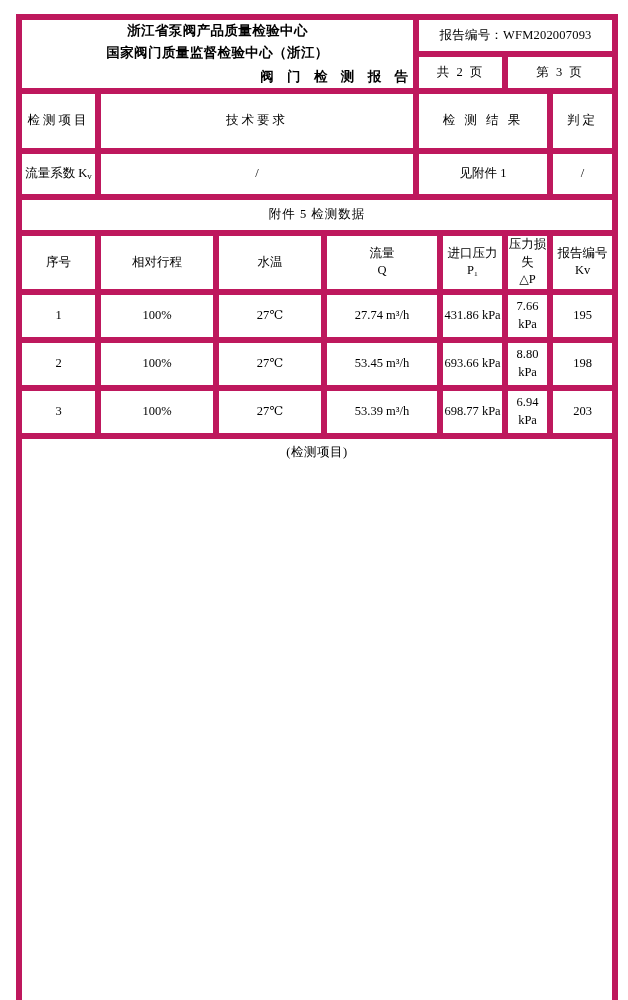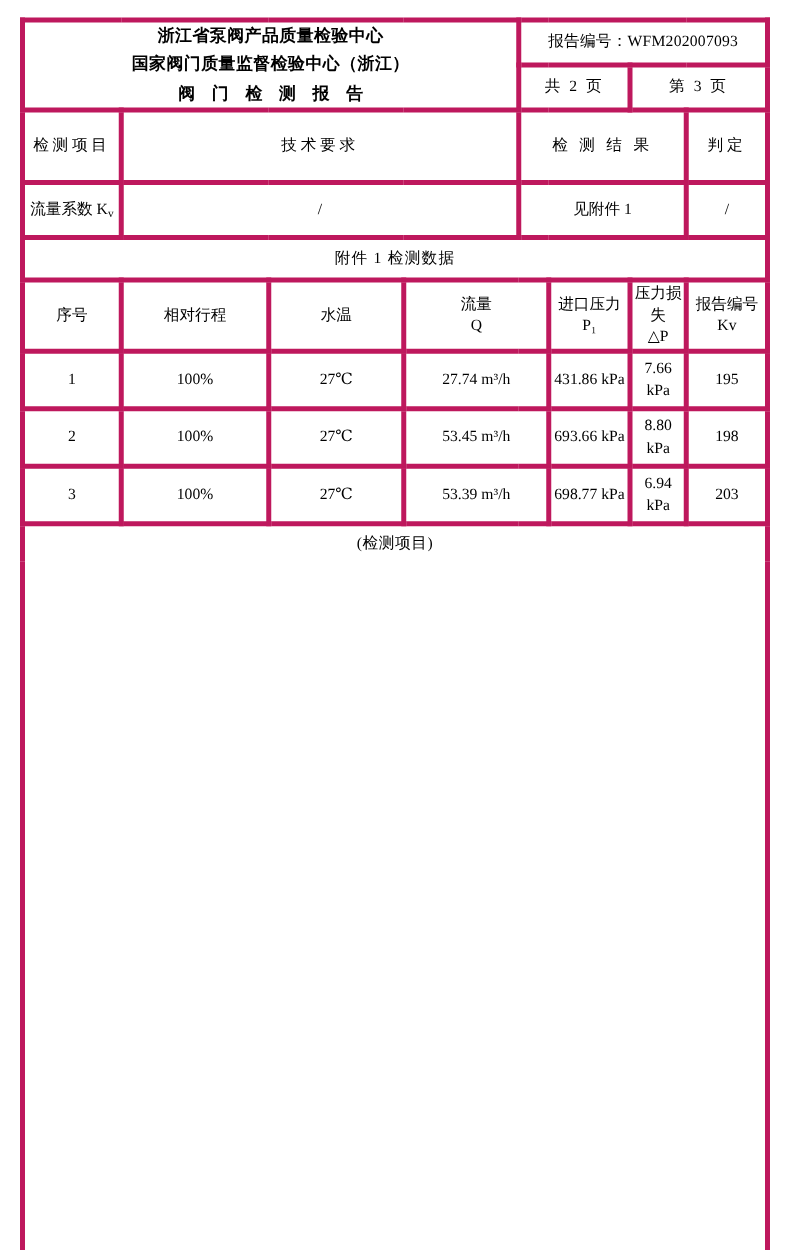--- a/index.html
+++ b/index.html
@@ -19,21 +19,21 @@
     height: 1000px;
     box-sizing: border-box;
     padding: 14px 16px;
   }
   table.doc {
     width: 596px;
     border-collapse: collapse;
     table-layout: fixed;
   }
   table.doc td {
-    border: 4px solid #be185d;
+    border: 6px solid #be185d;
     padding: 0;
     text-align: center;
     vertical-align: middle;
     font-size: 12.5px;
     line-height: 1.4;
   }
   .hdr-left {
     padding: 6px 4px 7px 4px;
   }
   .hdr-title-1, .hdr-title-2 {
@@ -41,20 +41,21 @@
     font-size: 13.5px;
     letter-spacing: 0.4px;
     line-height: 1.65;
   }
   .hdr-title-3 {
     font-weight: bold;
     font-size: 13.5px;
     letter-spacing: 5px;
     line-height: 1.75;
     padding-left: 5px;
+    text-align: right;
   }
   .hdr-report-no {
     font-size: 12px;
     padding: 9px 0 9px 0;
     letter-spacing: 0.2px;
   }
   .hdr-pages {
     font-size: 12px;
     letter-spacing: 2px;
     padding: 9px 0 9px 0;
@@ -136,21 +137,21 @@
     </tr>
 
     <tr>
       <td class="row-cell">流量系数 K<sub>v</sub></td>
       <td class="row-cell" colspan="3">/</td>
       <td class="row-cell" colspan="3">见附件 1</td>
       <td class="row-cell">/</td>
     </tr>
 
     <tr>
-      <td class="attach-title" colspan="8">附件 1   检测数据</td>
+      <td class="attach-title" colspan="8">附件 5   检测数据</td>
     </tr>
 
     <tr>
       <td class="sub-head">序号</td>
       <td class="sub-head">相对行程</td>
       <td class="sub-head">水温</td>
       <td class="sub-head" colspan="2">
         <div>流量</div>
         <div>Q</div>
       </td>

